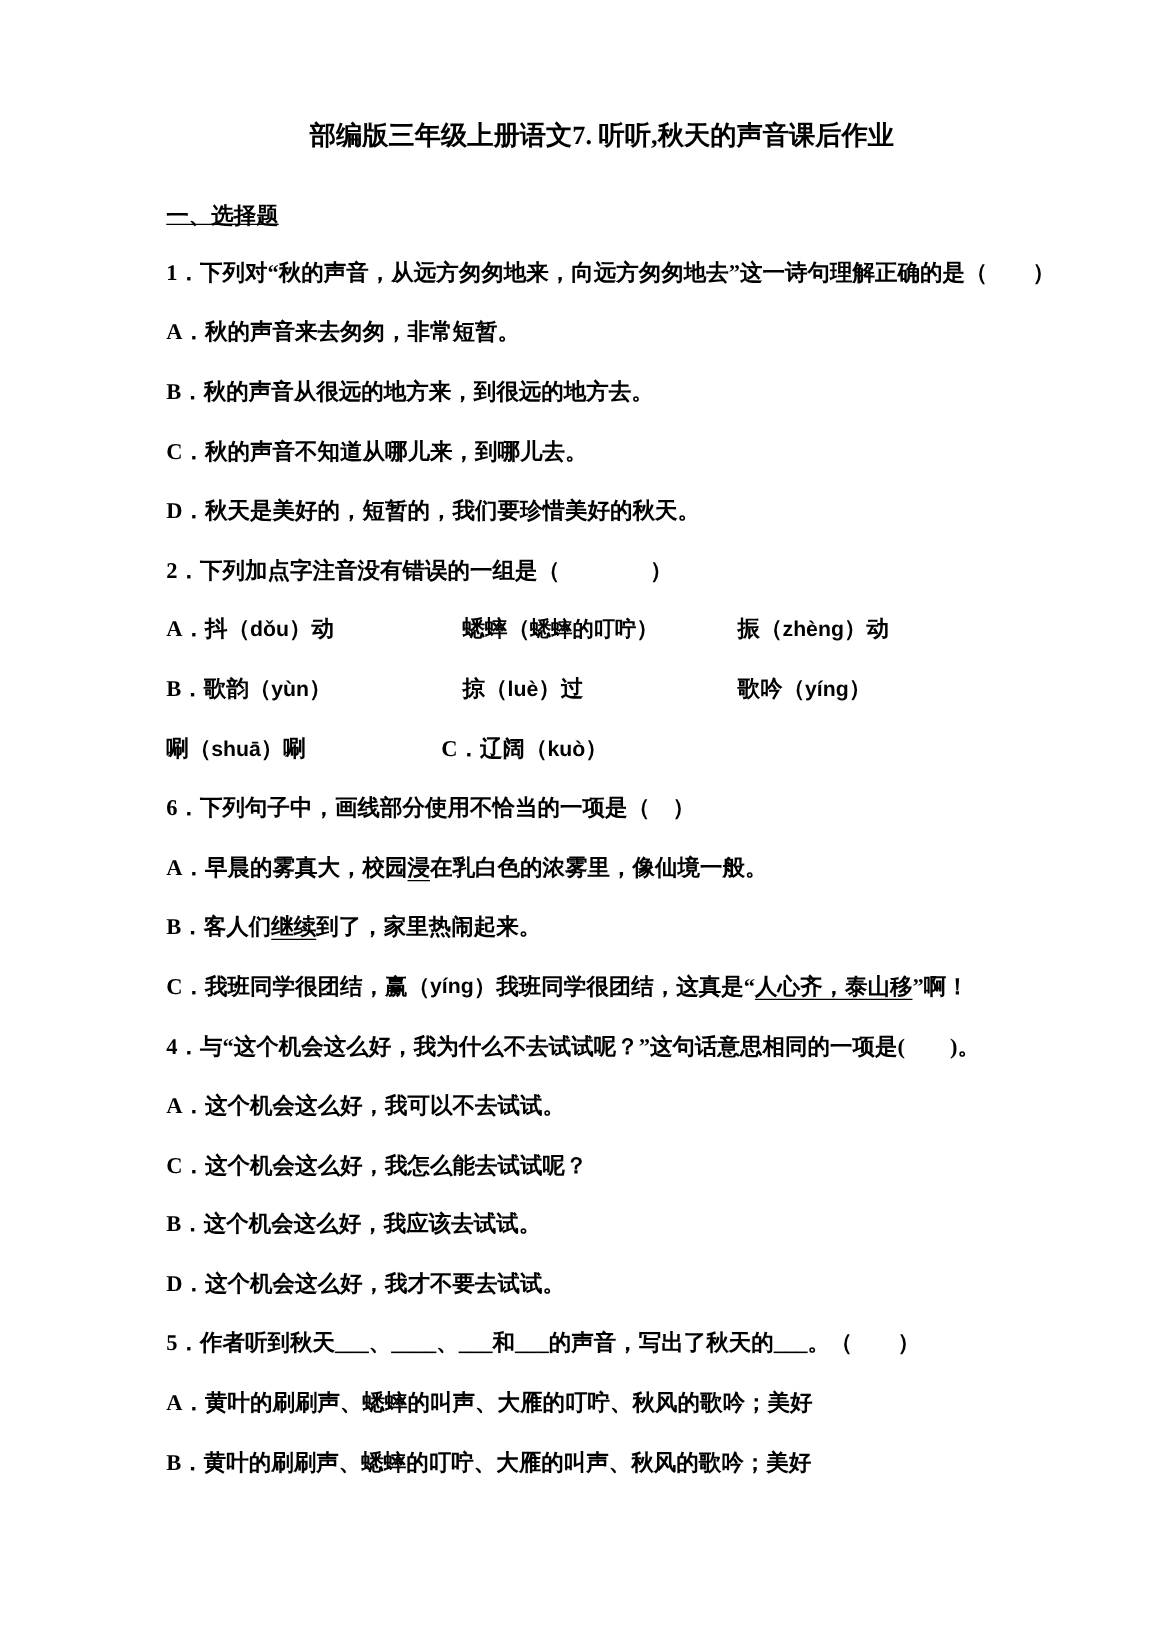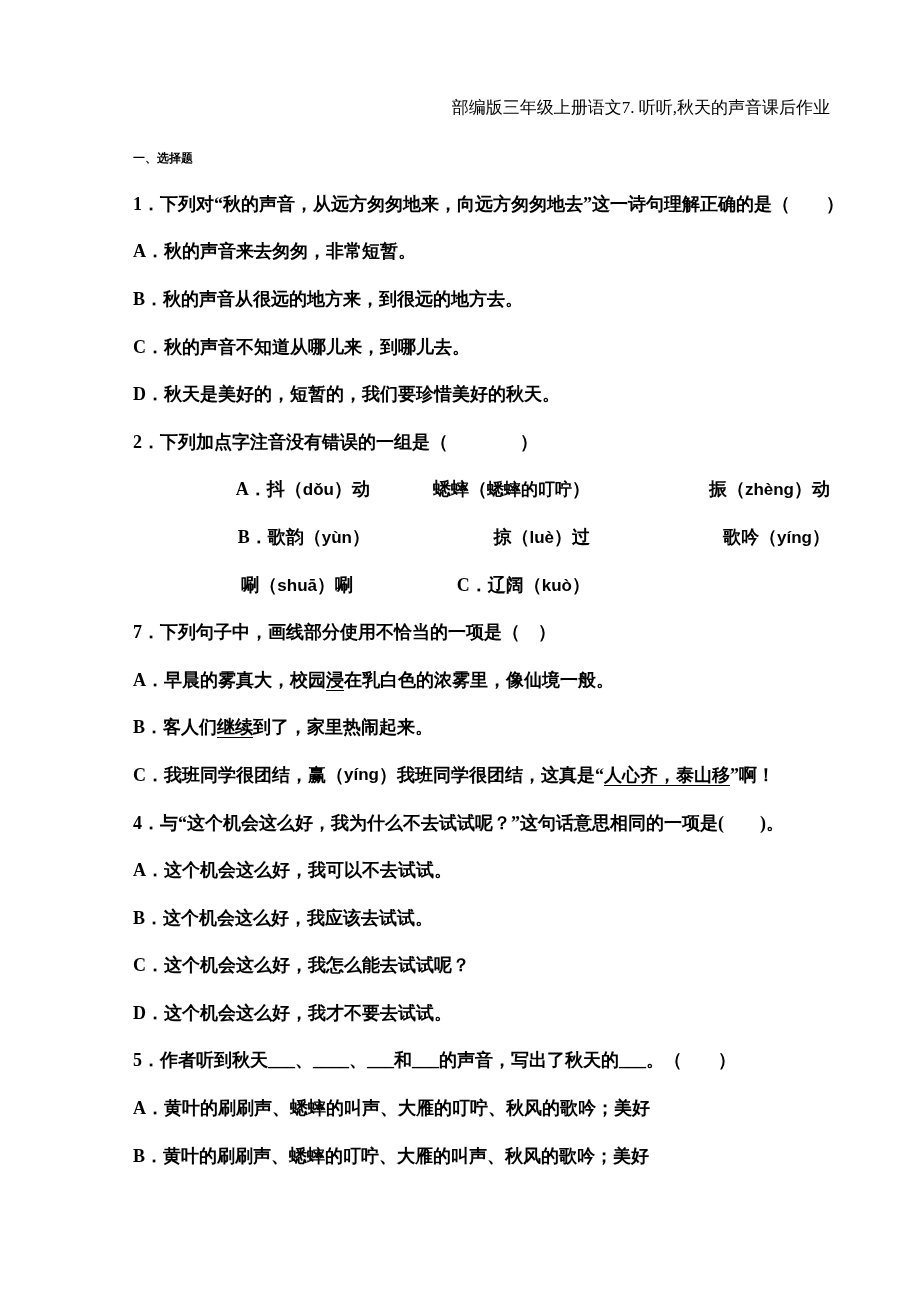--- a/index.html
+++ b/index.html
@@ -10,79 +10,80 @@
     color: #000000;
     overflow: hidden;
   }
   .page {
     width: 920px; height: 1302px;
     background: #ffffff;
     padding: 97px 90px 0 133px;
     overflow: hidden;
   }
   .title {
-    font-size: 17px;
-    font-weight: normal;
-    text-align: right;
+    font-size: 21px;
+    font-weight: bold;
+    text-align: center;
     height: 22px; line-height: 22px;
     white-space: pre;
   }
   .section {
-    margin-top: 27px;
-    font-size: 12px;
+    margin-top: 41px;
+    font-size: 18px;
     font-weight: bold;
     height: 24px; line-height: 24px;
     white-space: pre;
+    text-decoration: underline;
   }
   .lines { margin-top: 10px; }
   .line {
     height: 47.6px;
     display: flex;
     align-items: center;
     font-size: 18px;
     white-space: pre;
     font-weight: bold;
   }
   .line span { white-space: pre; }
   .u {
     text-decoration: underline;
     text-underline-offset: 4px;
     text-decoration-thickness: 1px;
   }
   .sans {
     font-family: "Liberation Sans", sans-serif;
     font-size: 17px;
   }
-  .col { display: inline-block; text-align: right; }
+  .col { display: inline-block; }
   .col0 { width: 237px; }
   .col1 { width: 220px; }
   .col2 { flex: 1; }
 </style>
 </head>
 <body>
 
 <div class="page">
   <div class="title">部编版三年级上册语文7. 听听,秋天的声音课后作业</div>
   <div class="section">一、选择题</div>
   <div id="lines" class="lines">
       <div class="line"><span>1．下列对“秋的声音，从远方匆匆地来，向远方匆匆地去”这一诗句理解正确的是（　　）</span></div>
       <div class="line"><span>A．秋的声音来去匆匆，非常短暂。</span></div>
       <div class="line"><span>B．秋的声音从很远的地方来，到很远的地方去。</span></div>
       <div class="line"><span>C．秋的声音不知道从哪儿来，到哪儿去。</span></div>
       <div class="line"><span>D．秋天是美好的，短暂的，我们要珍惜美好的秋天。</span></div>
       <div class="line"><span>2．下列加点字注音没有错误的一组是（　　　　）</span></div>
       <div class="line"><span class="col col0"><span>A．抖（</span><span class="sans">dǒu</span><span>）动</span></span><span class="col col1"><span>蟋蟀（</span><span class="sans">蟋蟀的叮咛</span><span>）</span></span><span class="col col2"><span>振（</span><span class="sans">zhèng</span><span>）动</span></span></div>
       <div class="line"><span class="col col0"><span>B．歌韵（</span><span class="sans">yùn</span><span>）</span></span><span class="col col1"><span>掠（</span><span class="sans">luè</span><span>）过</span></span><span class="col col2"><span>歌吟（</span><span class="sans">yíng</span><span>）</span></span></div>
       <div class="line"><span class="col col1"><span>唰（</span><span class="sans">shuā</span><span>）唰</span></span><span class="col col0"><span>C．辽阔（</span><span class="sans">kuò</span><span>）</span></span></div>
-      <div class="line"><span>7．下列句子中，画线部分使用不恰当的一项是（　）</span></div>
+      <div class="line"><span>6．下列句子中，画线部分使用不恰当的一项是（　）</span></div>
       <div class="line"><span>A．早晨的雾真大，校园</span><span class="u">浸</span><span>在乳白色的浓雾里，像仙境一般。</span></div>
       <div class="line"><span>B．客人们</span><span class="u">继续</span><span>到了，家里热闹起来。</span></div>
       <div class="line"><span>C．我班同学很团结，赢（</span><span class="sans">yíng</span><span>）我班同学很团结，这真是“</span><span class="u">人心齐，泰山移</span><span>”啊！</span></div>
       <div class="line"><span>4．与“这个机会这么好，我为什么不去试试呢？”这句话意思相同的一项是(　　)。</span></div>
       <div class="line"><span>A．这个机会这么好，我可以不去试试。</span></div>
+      <div class="line"><span>C．这个机会这么好，我怎么能去试试呢？</span></div>
       <div class="line"><span>B．这个机会这么好，我应该去试试。</span></div>
-      <div class="line"><span>C．这个机会这么好，我怎么能去试试呢？</span></div>
       <div class="line"><span>D．这个机会这么好，我才不要去试试。</span></div>
       <div class="line"><span>5．作者听到秋天___、____、___和___的声音，写出了秋天的___。（　　）</span></div>
       <div class="line"><span>A．黄叶的刷刷声、蟋蟀的叫声、大雁的叮咛、秋风的歌吟；美好</span></div>
       <div class="line"><span>B．黄叶的刷刷声、蟋蟀的叮咛、大雁的叫声、秋风的歌吟；美好</span></div>
     </div>
 </div>
 
 </body></html>

